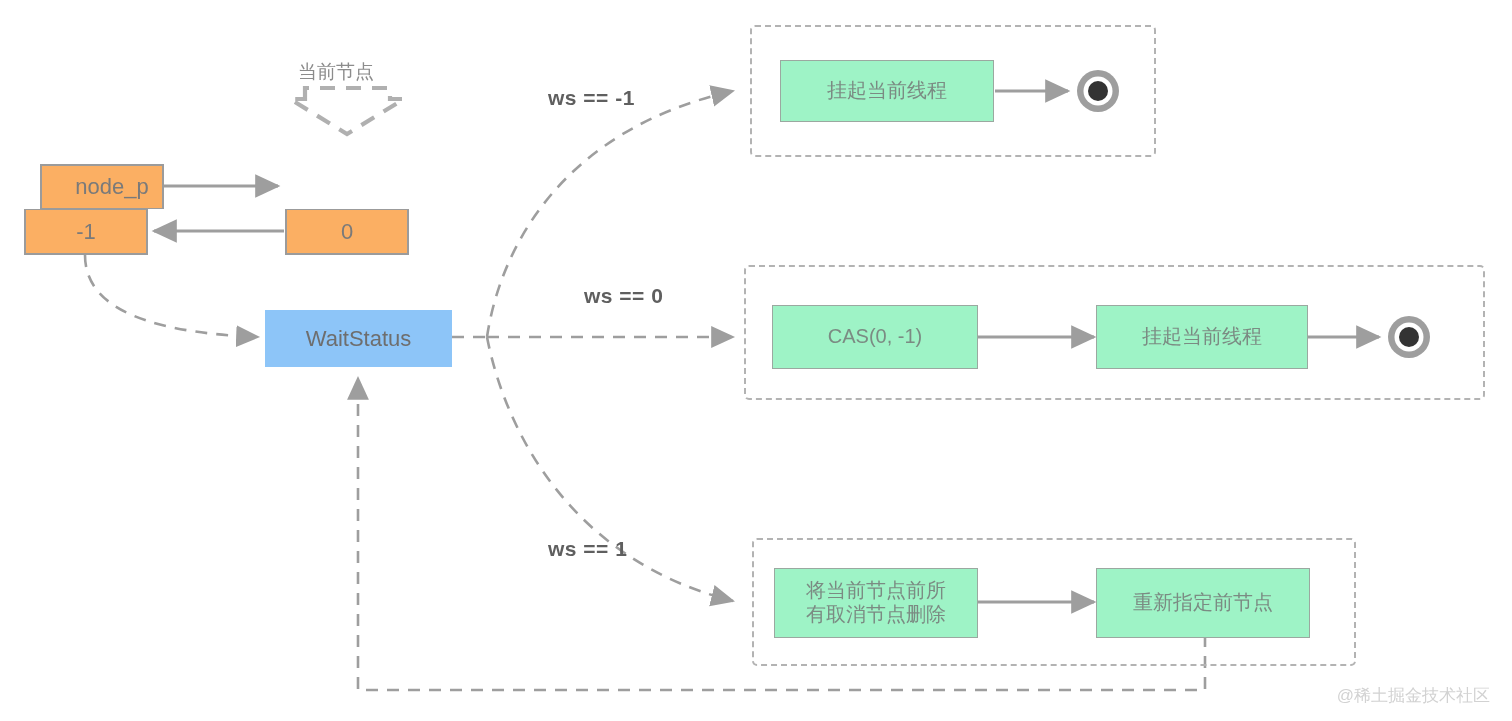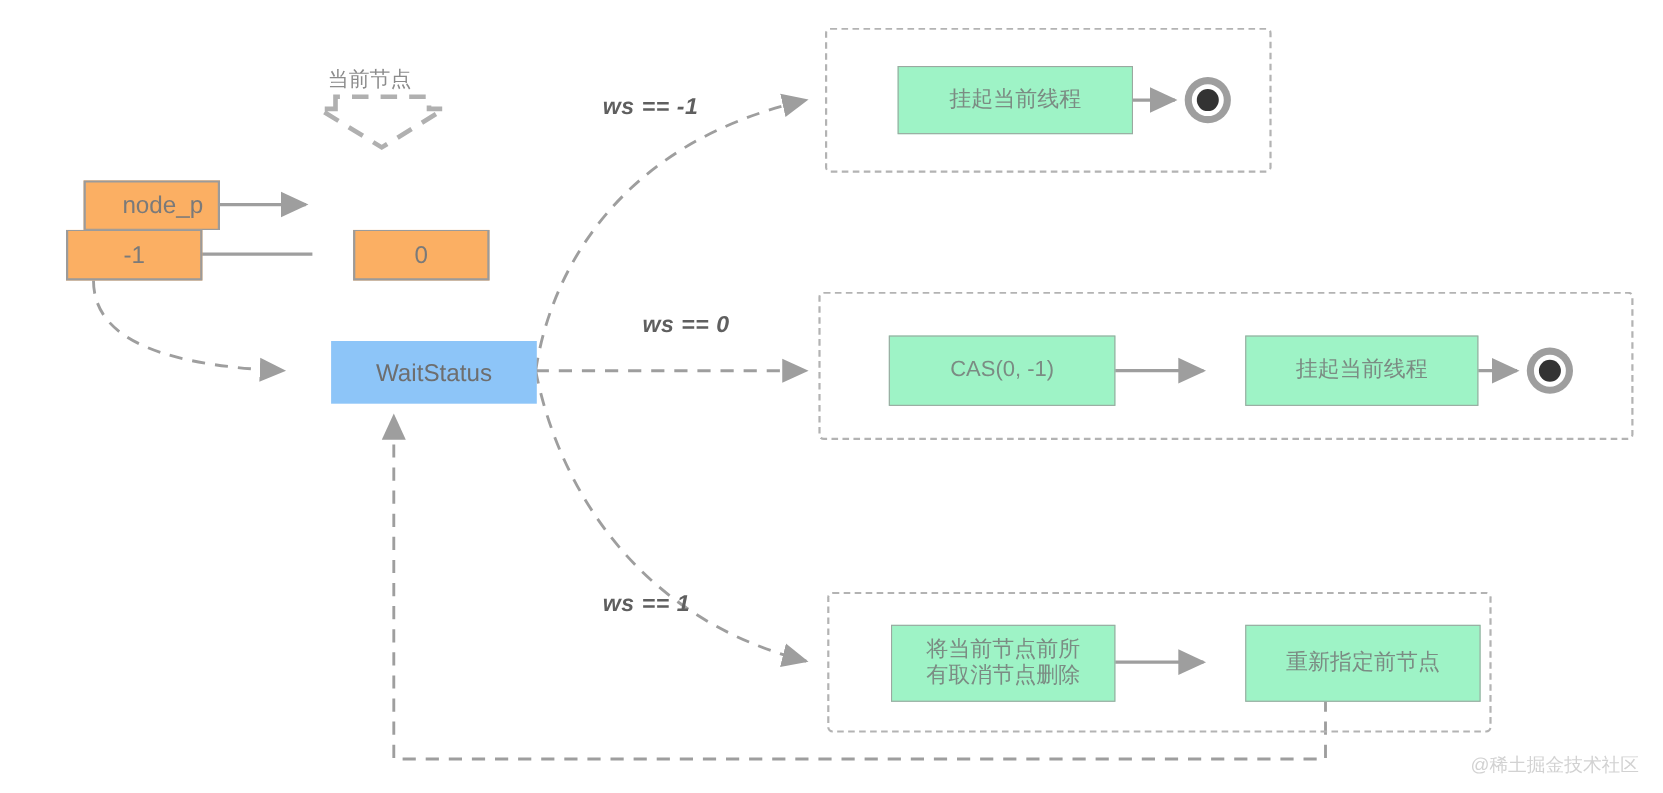--- a/index.html
+++ b/index.html
@@ -29,21 +29,20 @@
   
   .box {
     position: absolute;
     box-sizing: border-box;
     display: flex;
     align-items: center;
     justify-content: center;
     text-align: center;
     color: #6a6a6a;
     line-height: 1.18;
-    margin-left: 36px;
   }
 
   .node-cell {
     border: 2px solid #9b9b9b;
     background: #fbaf63;
     font-size: 22px;
     color: #7a7a7a;
   }
   .node-cell.bottom { border-top-width: 1px; }
   .node-cell.top { border-bottom-width: 1px; }
@@ -76,21 +75,20 @@
     position: absolute;
     color: #8c8c8c;
     font-size: 19px;
     white-space: nowrap;
     margin-top: 13px;
   }
   .label-ws {
     position: absolute;
     color: #5f5f5f;
     font-size: 21px;
-    font-style: italic;
     font-weight: bold;
     white-space: nowrap;
     letter-spacing: 0.5px;
   }
   .watermark {
     position: absolute;
     right: 22px;
     bottom: 14px;
     color: #d2d2d2;
     font-size: 17px;

